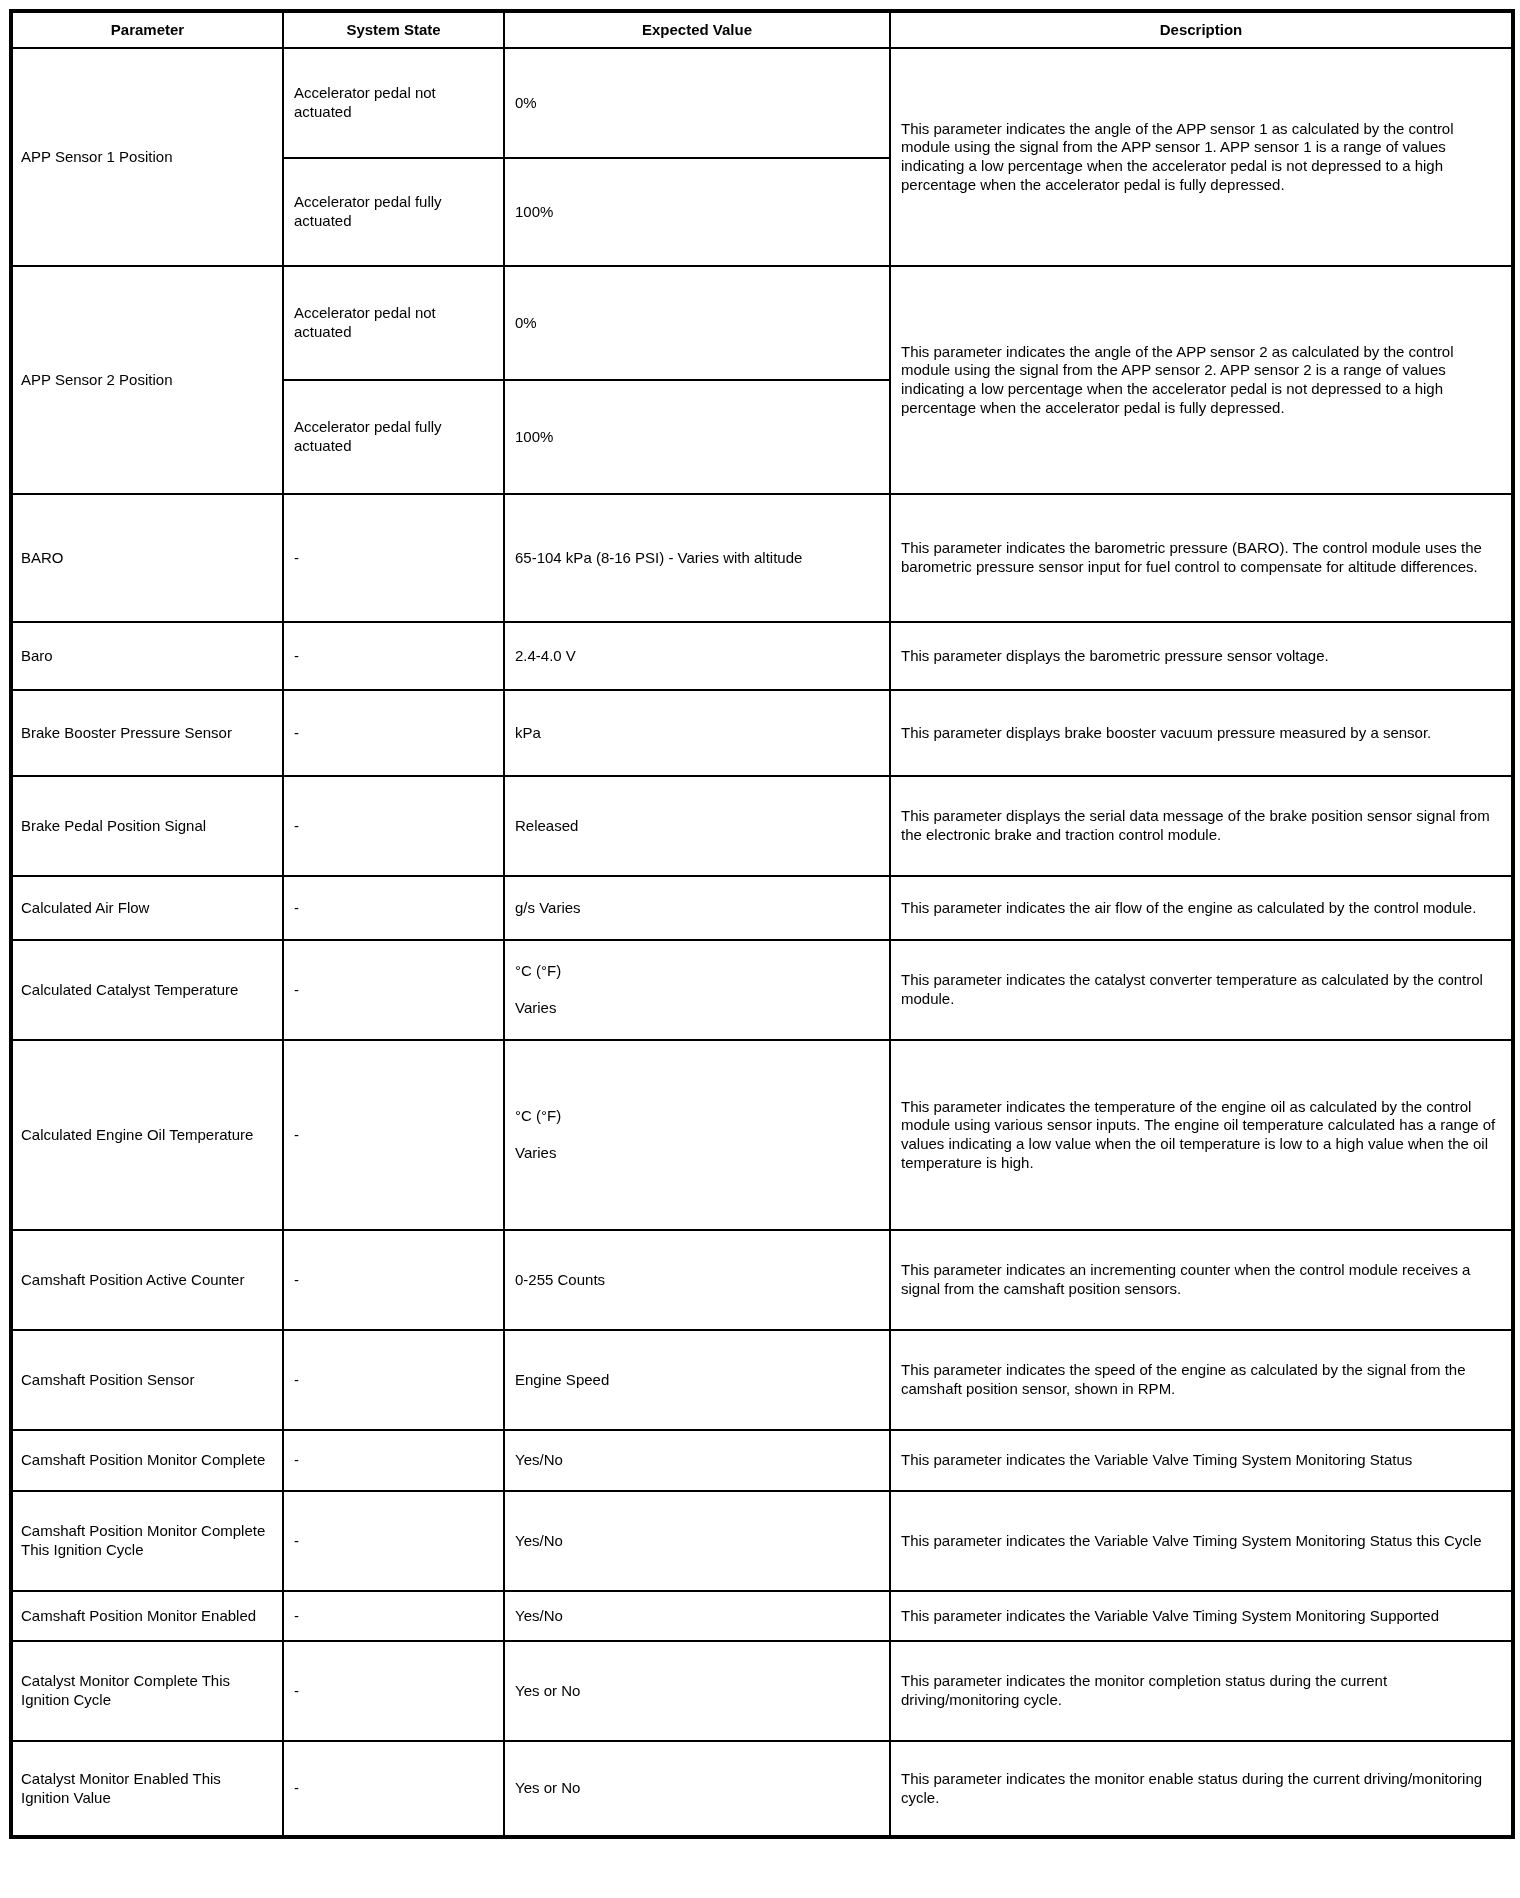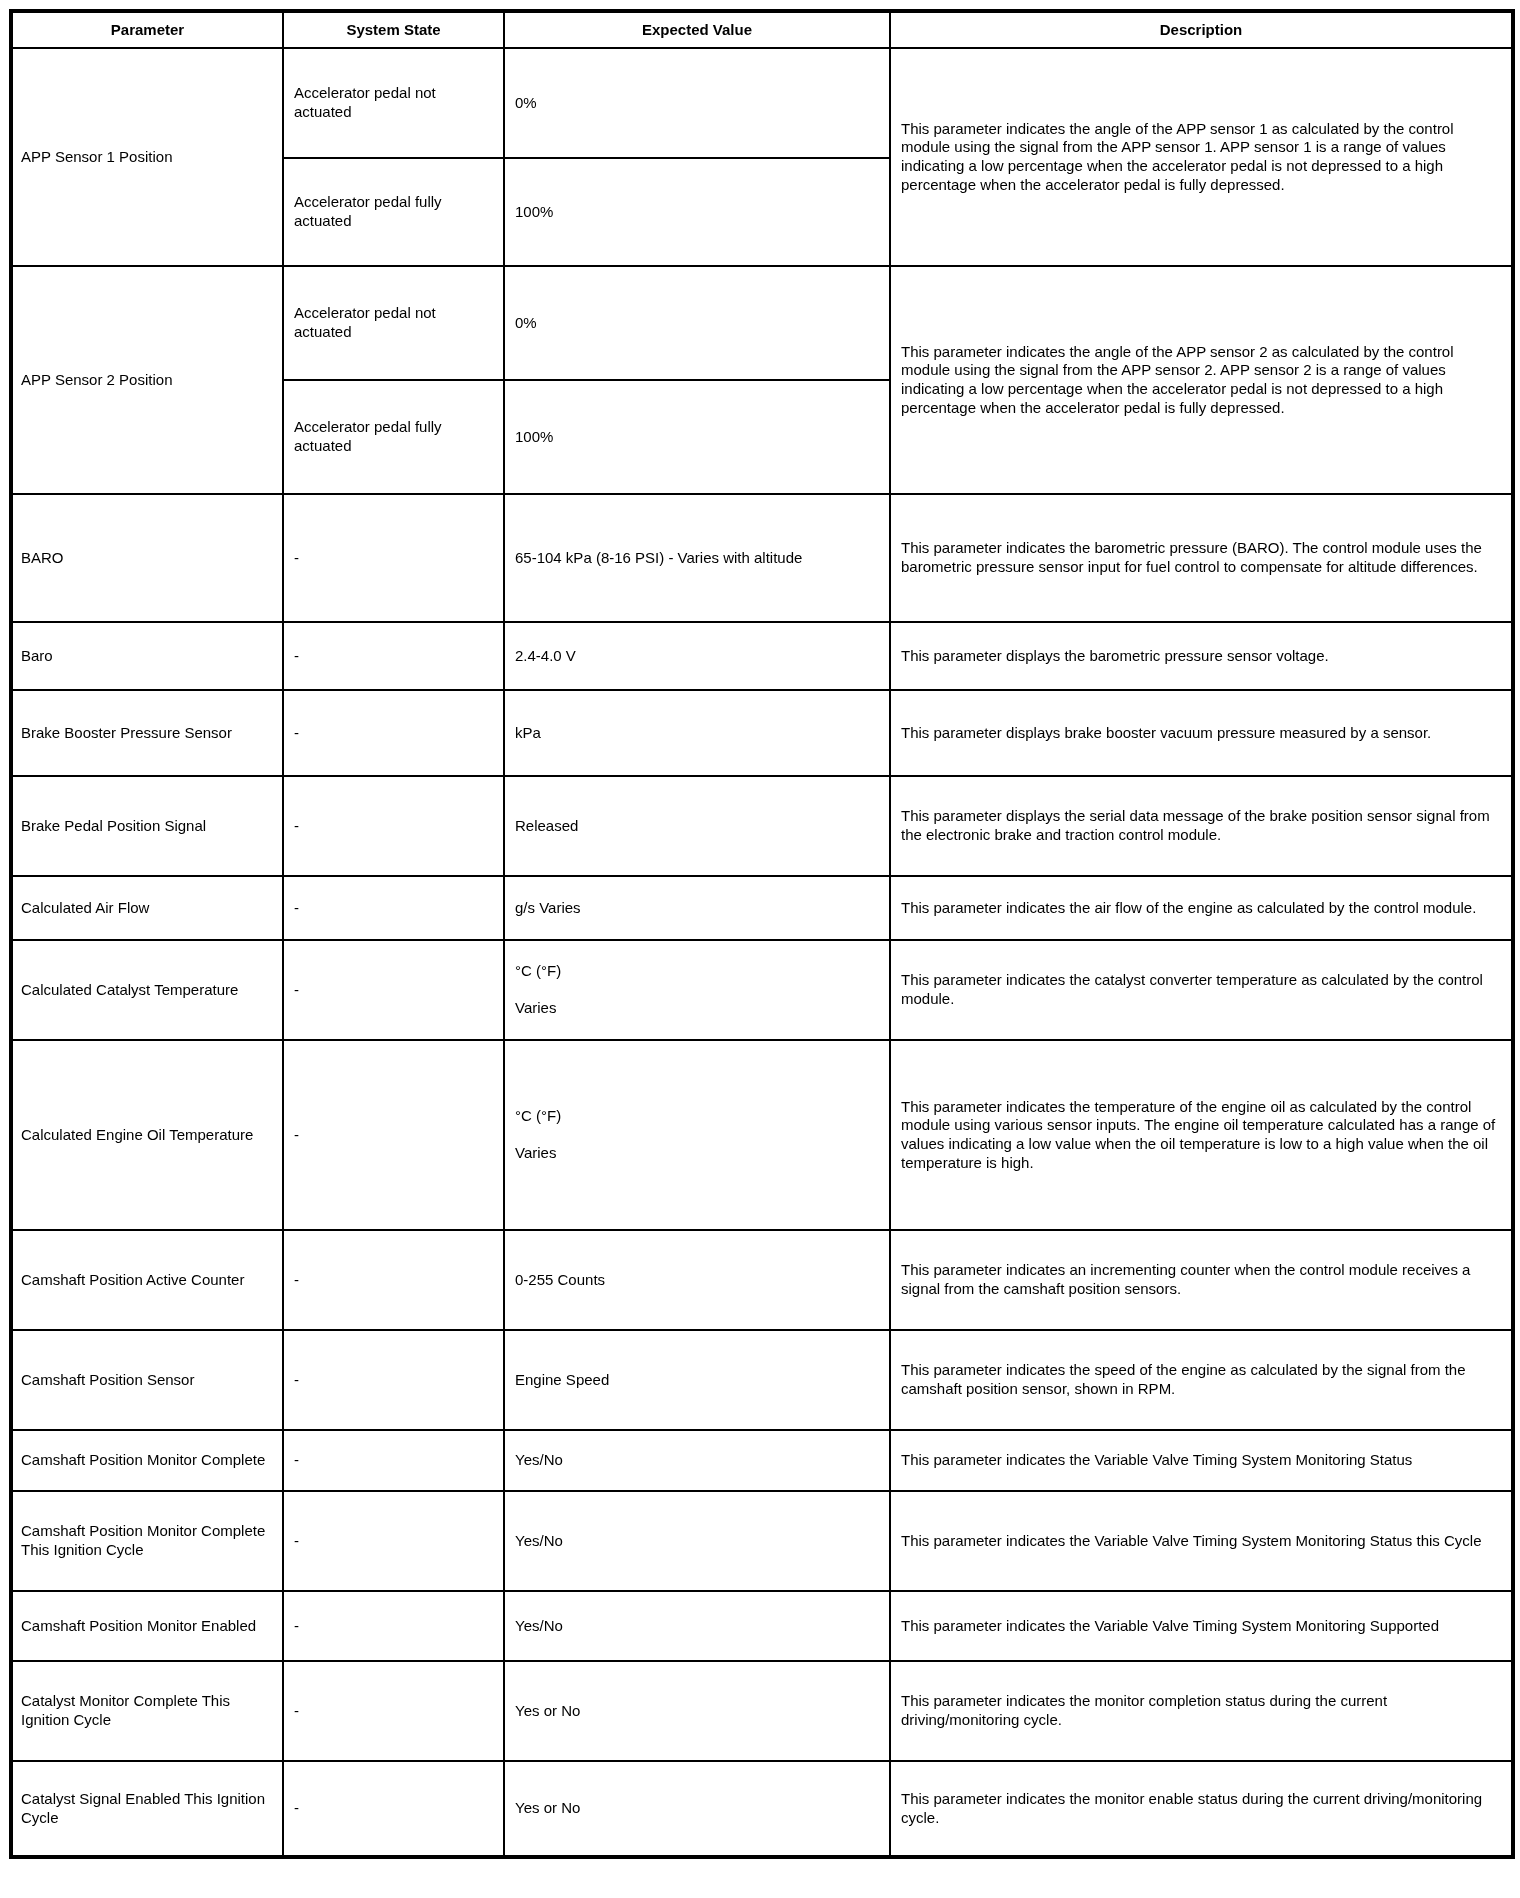--- a/index.html
+++ b/index.html
@@ -161,35 +161,35 @@
         <td>This parameter indicates the Variable Valve Timing System Monitoring Status</td>
       </tr>
 
       <tr style="height:100px">
         <td class="param-cell">Camshaft Position Monitor Complete This Ignition Cycle</td>
         <td>-</td>
         <td class="value-cell">Yes/No</td>
         <td>This parameter indicates the Variable Valve Timing System Monitoring Status this Cycle</td>
       </tr>
 
-      <tr style="height:70px">
+      <tr style="height:50px">
         <td class="param-cell">Camshaft Position Monitor Enabled</td>
         <td>-</td>
         <td class="value-cell">Yes/No</td>
         <td>This parameter indicates the Variable Valve Timing System Monitoring Supported</td>
       </tr>
 
       <tr style="height:100px">
         <td class="param-cell">Catalyst Monitor Complete This Ignition Cycle</td>
         <td>-</td>
         <td class="value-cell">Yes or No</td>
         <td>This parameter indicates the monitor completion status during the current driving/monitoring cycle.</td>
       </tr>
 
       <tr style="height:96px">
-        <td class="param-cell">Catalyst Signal Enabled This Ignition Cycle</td>
+        <td class="param-cell">Catalyst Monitor Enabled This Ignition Value</td>
         <td>-</td>
         <td class="value-cell">Yes or No</td>
         <td>This parameter indicates the monitor enable status during the current driving/monitoring cycle.</td>
       </tr>
     </tbody>
   </table>
 </div>
 
 </body></html>

